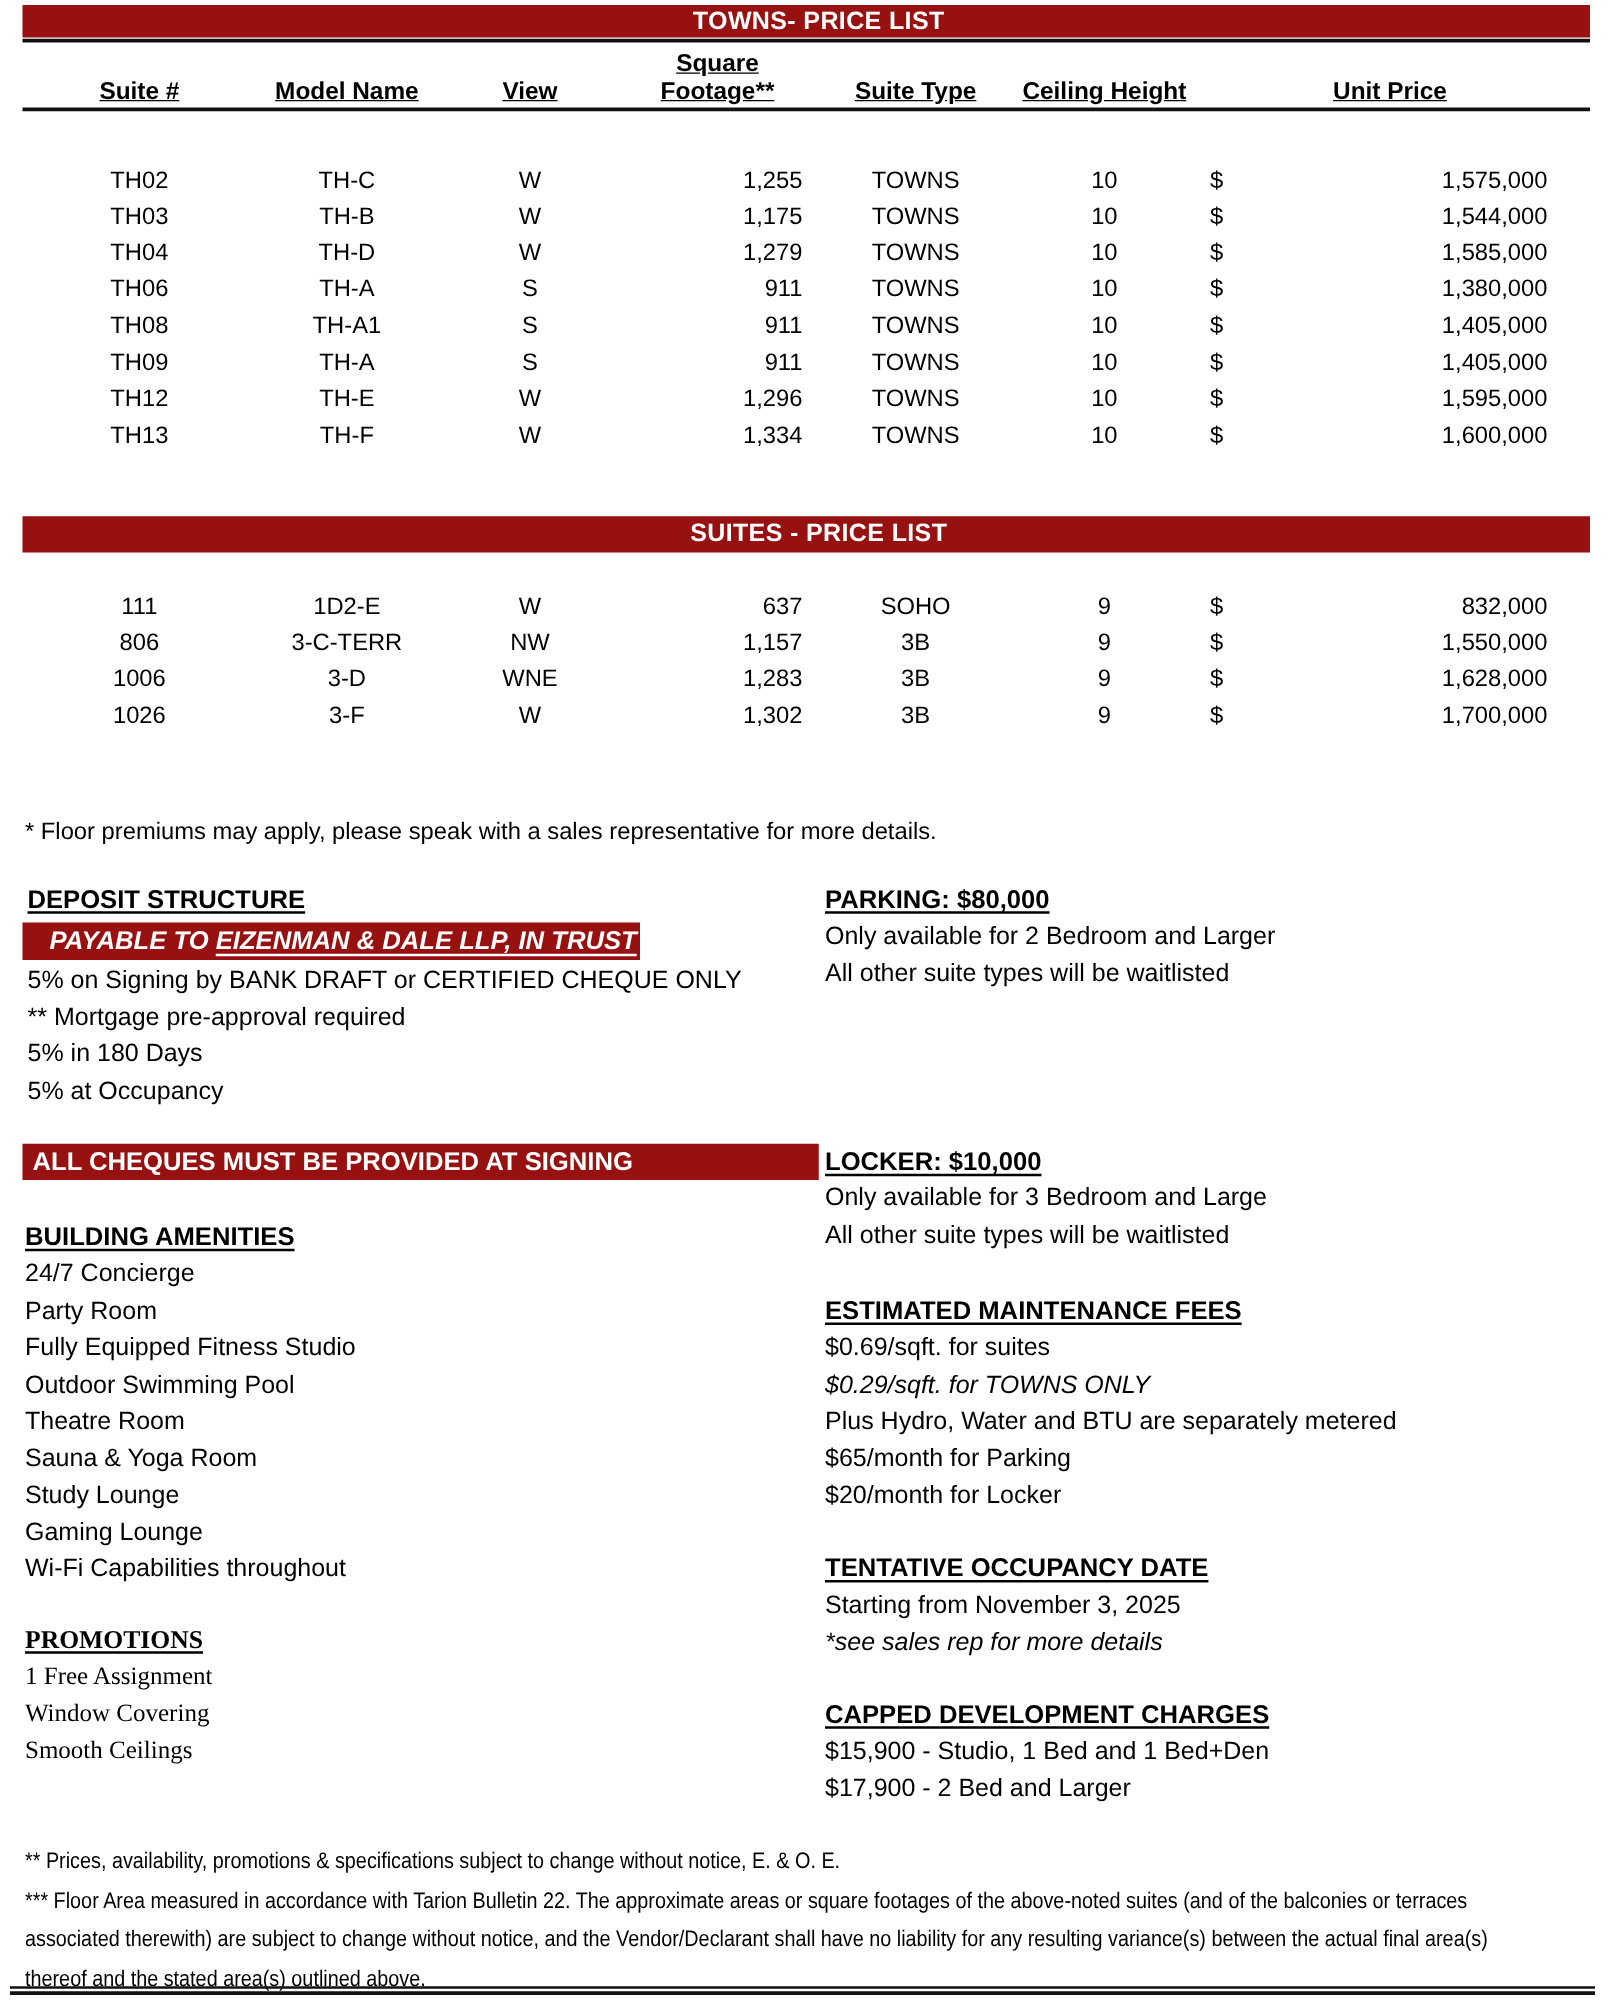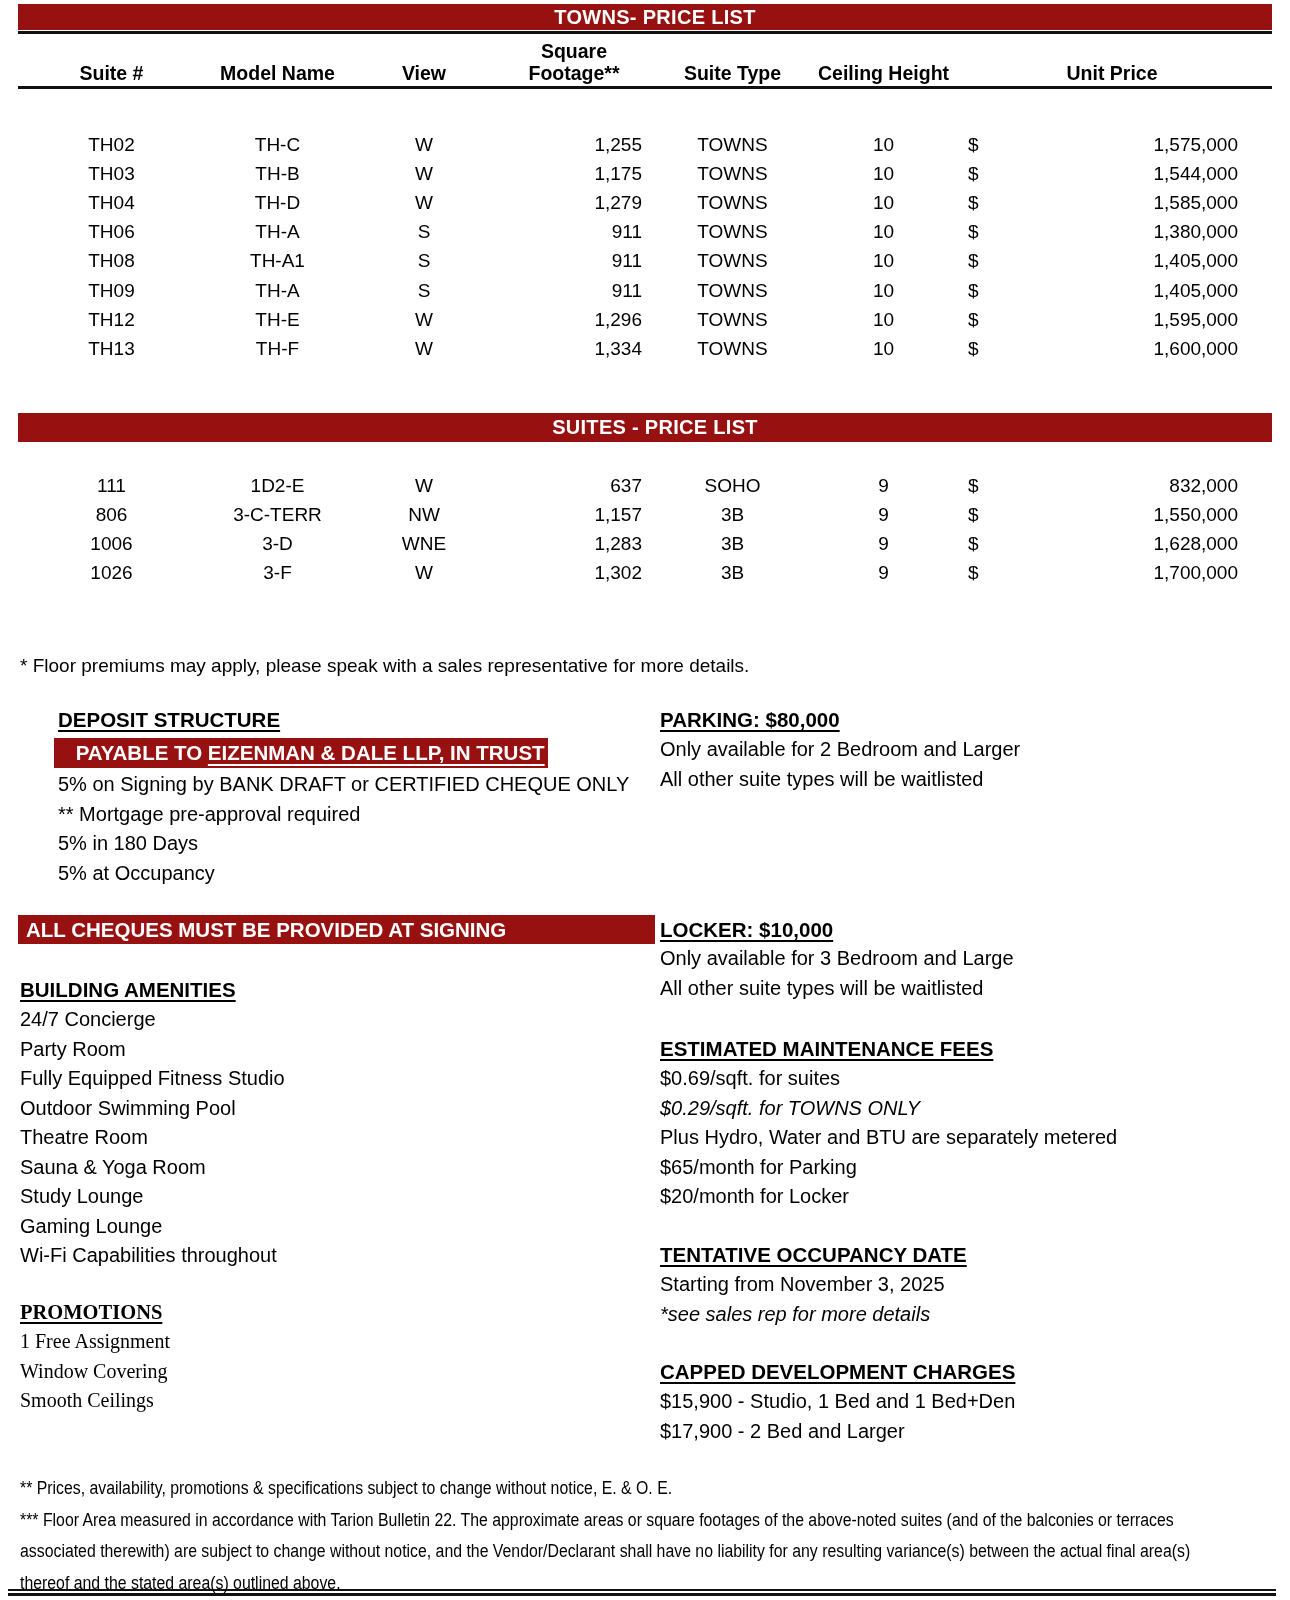--- a/index.html
+++ b/index.html
@@ -11,36 +11,36 @@
   
   .banner{
     background:#981111;color:#fff;font-weight:bold;font-size:20px;
     display:flex;align-items:center;
   }
   .banner.center{justify-content:center;letter-spacing:.3px;padding-left:20px;}
   .rule{background:#111;}
   
   .tgrid{display:grid;grid-template-columns:187px 145px 148px 152px 165px 137px 320px;}
   .thead{align-items:end;border-bottom:3px solid #111;font-weight:bold;font-size:19.5px;}
-  .thead .cell{text-align:center;line-height:22px;padding-bottom:2px;}
+  .thead .cell{text-align:center;line-height:22px;padding-bottom:2px;text-decoration:underline;}
   .trow{height:29.2px;align-items:center;font-size:19px;}
   .trow .cell{text-align:center;}
   .cell.num{text-align:right;padding-right:8px;}
   .cell.money{display:flex;justify-content:space-between;align-items:center;
               padding-left:16px;padding-right:34px;text-align:right;}
   
   .h-underline{font-weight:bold;font-size:20.5px;line-height:30px;}
   .h-underline span{text-decoration:underline;text-decoration-thickness:2px;text-underline-offset:3px;}
   .bodyline{font-size:20px;line-height:29.5px;white-space:nowrap;}
   .italic{font-style:italic;}
   .footnote{font-size:19px;line-height:20px;white-space:nowrap;}
   .payable-banner{
     margin-top:3px;width:478px;height:30px;padding-left:16px;
     background:#981111;color:#fff;font-weight:bold;font-size:20.5px;
-    display:flex;align-items:center;white-space:pre;
+    display:flex;align-items:center;white-space:pre;font-style:italic;
   }
   .payable-banner .u{text-decoration:underline;text-decoration-thickness:2px;text-underline-offset:4px;}
   .cheques-banner{width:629px;height:29px;padding-left:8px;font-size:20.5px;white-space:nowrap;}
   .disc-line{font-size:18px;line-height:31.6px;white-space:nowrap;
              transform:scaleX(0.88);transform-origin:0 50%;}
   .bottom-rule-thin{height:2px;background:#111;}
   .bottom-rule-thick{height:3px;background:#111;margin-top:2px;}
 </style>
 </head>
 <body>
@@ -210,21 +210,21 @@
         <div class="cell">9</div>
         <div class="cell money">
           <span>$</span>
           <span>1,700,000</span>
         </div>
     </div>
   </div>
 
   <div class="abs footnote" style="left:20px;top:656px;">* Floor premiums may apply, please speak with a sales representative for more details.</div>
 
-  <div class="abs" style="left:18px;top:705px;margin-left:36px;">
+  <div class="abs" style="left:18px;top:705px;">
     <div class="h-underline" style="padding-left:4px;"><span>DEPOSIT STRUCTURE</span></div>
     <div class="payable-banner"><span> PAYABLE TO </span><span class="u">EIZENMAN &amp; DALE LLP, IN TRUST</span></div>
     <div class="bodyline" style="padding-left:4px;margin-top:2px;">5% on Signing by BANK DRAFT or CERTIFIED CHEQUE ONLY</div>
     <div class="bodyline" style="padding-left:4px;">** Mortgage pre-approval required</div>
     <div class="bodyline" style="padding-left:4px;">5% in 180 Days</div>
     <div class="bodyline" style="padding-left:4px;">5% at Occupancy</div>
   </div>
 
   <div class="abs" style="left:660px;top:705px;">
     <div class="h-underline"><span>PARKING: $80,000</span></div>

